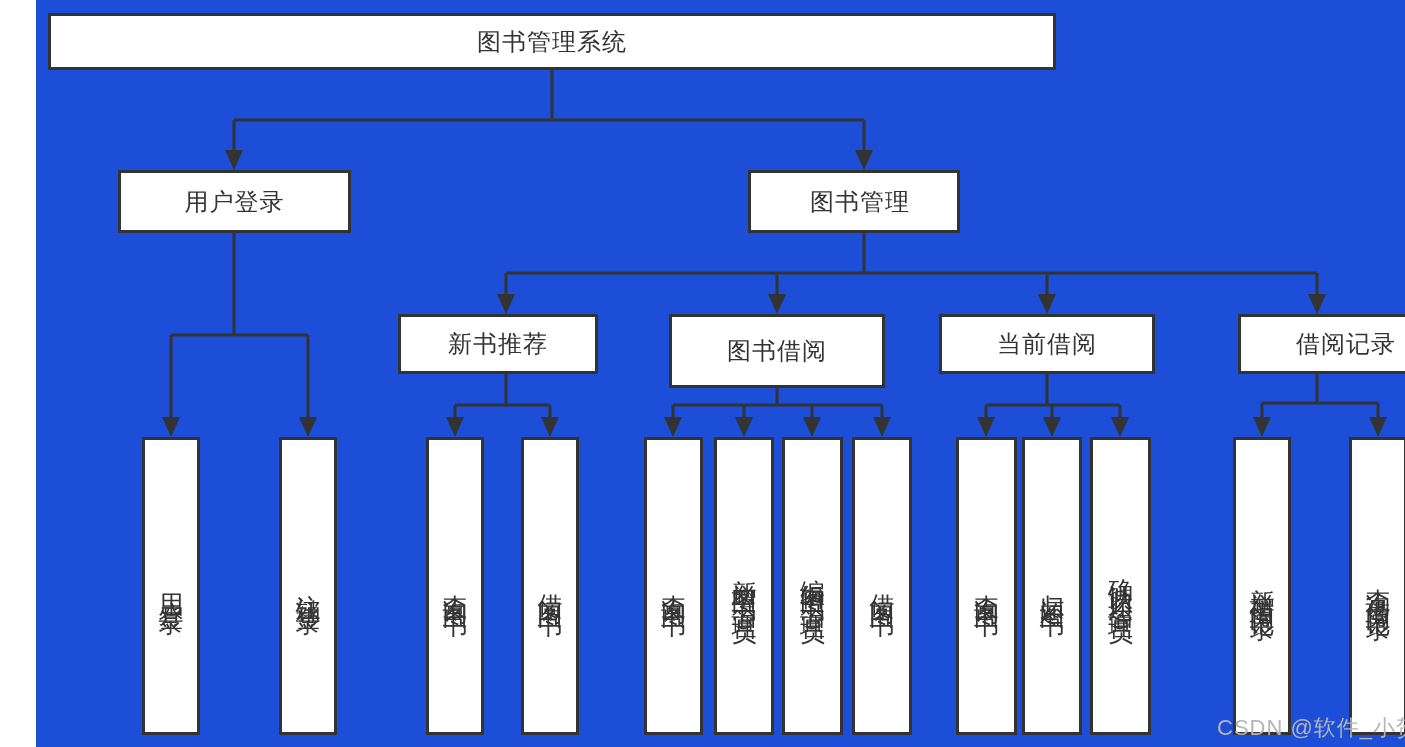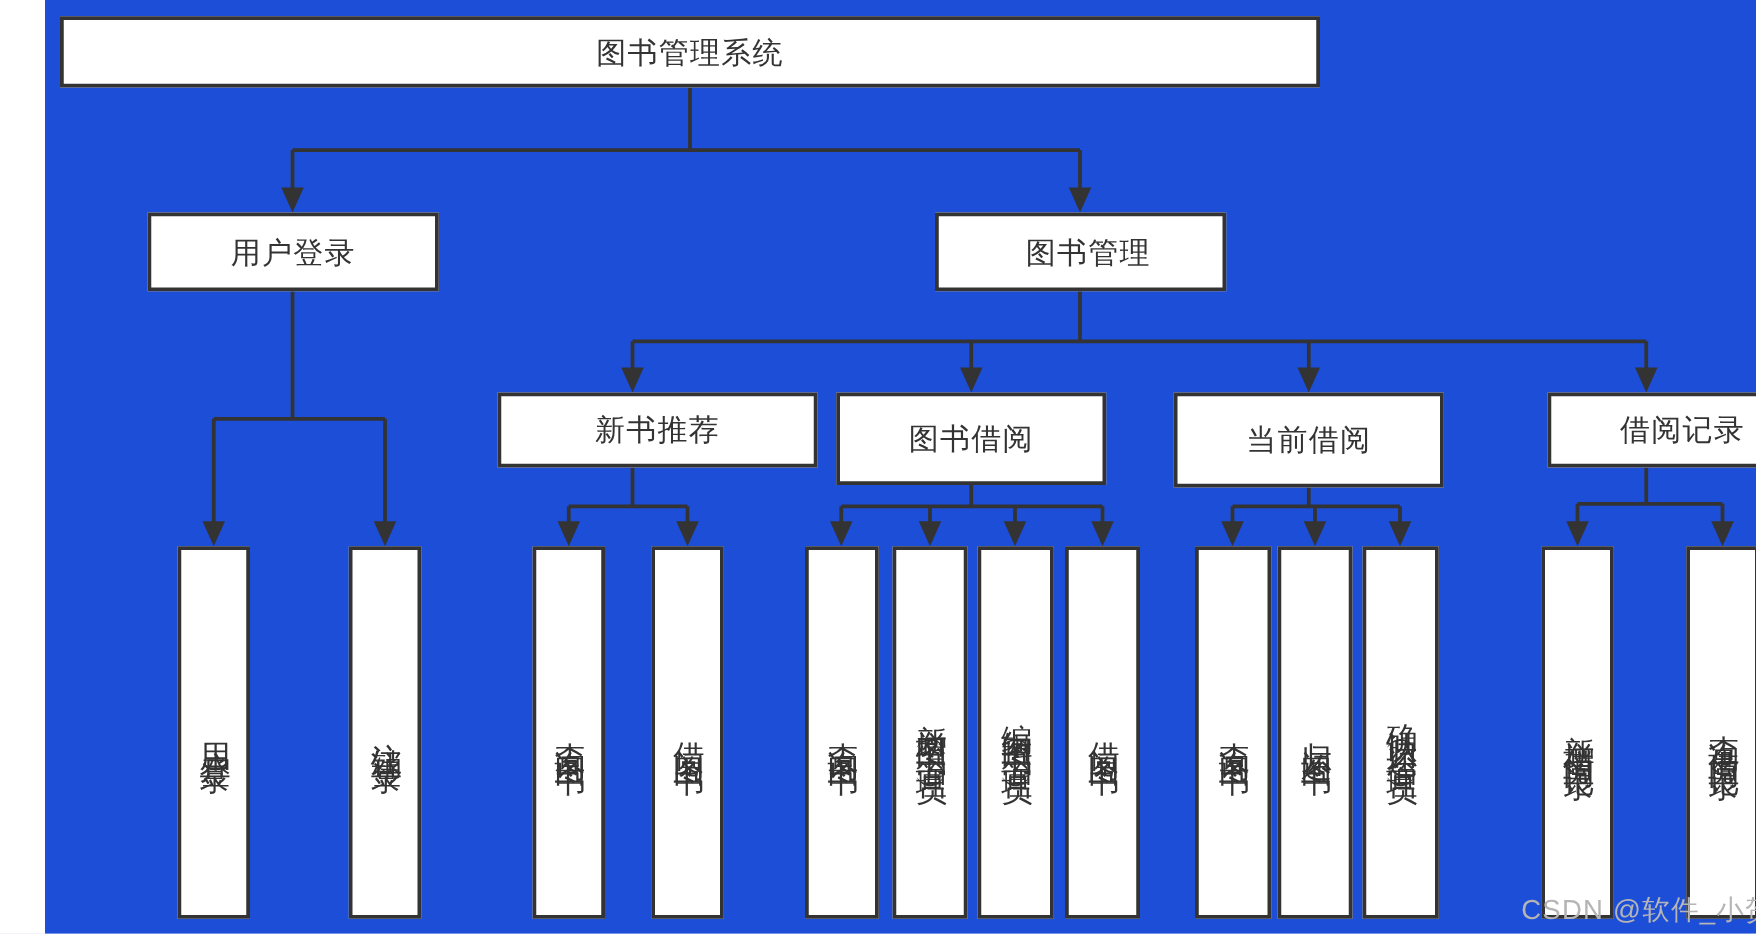--- a/index.html
+++ b/index.html
@@ -110,25 +110,25 @@
     <path class="wire" d="M1226 403 H1342"></path>
     <path class="wire" d="M1226 403 V418"></path>
     <polygon class="arrowhead" points="1217,417 1235,417 1226,437"></polygon>
     <path class="wire" d="M1342 403 V418"></path>
     <polygon class="arrowhead" points="1333,417 1351,417 1342,437"></polygon>
   </svg>
 
   <div class="node" style="left:12px;top:13px;width:1008px;height:57px;">图书管理系统</div>
 
   <div class="node" style="left:82px;top:170px;width:233px;height:63px;">用户登录</div>
-  <div class="node" style="left:712px;top:170px;width:233px;height:63px;padding-left:12px;">图书管理</div>
+  <div class="node" style="left:712px;top:170px;width:212px;height:63px;padding-left:12px;">图书管理</div>
 
-  <div class="node" style="left:362px;top:314px;width:256px;height:60px;">新书推荐</div>
+  <div class="node" style="left:362px;top:314px;width:200px;height:60px;">新书推荐</div>
   <div class="node" style="left:633px;top:314px;width:216px;height:74px;">图书借阅</div>
-  <div class="node" style="left:903px;top:314px;width:216px;height:76px;">当前借阅</div>
+  <div class="node" style="left:903px;top:314px;width:216px;height:60px;">当前借阅</div>
   <div class="node" style="left:1202px;top:314px;width:216px;height:60px;">借阅记录</div>
 
   <div class="node v" style="left:106px;top:437px;width:58px;height:298px;">用户登录</div>
   <div class="node v" style="left:243px;top:437px;width:58px;height:298px;">注销登录</div>
 
   <div class="node v" style="left:390px;top:437px;width:58px;height:298px;">查询图书</div>
   <div class="node v" style="left:485px;top:437px;width:58px;height:298px;">借阅图书</div>
 
   <div class="node v" style="left:608px;top:437px;width:59px;height:298px;">查询图书</div>
   <div class="node v" style="left:678px;top:437px;width:60px;height:298px;">新增图书（管理员）</div>

